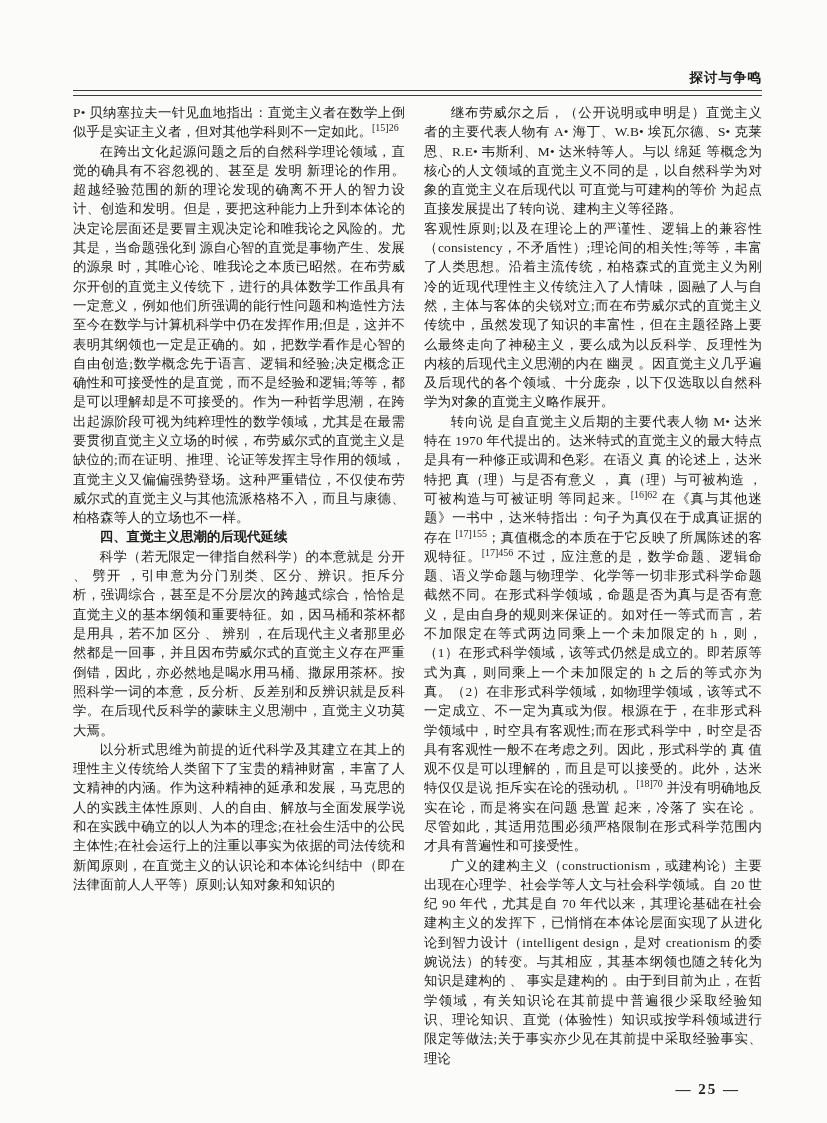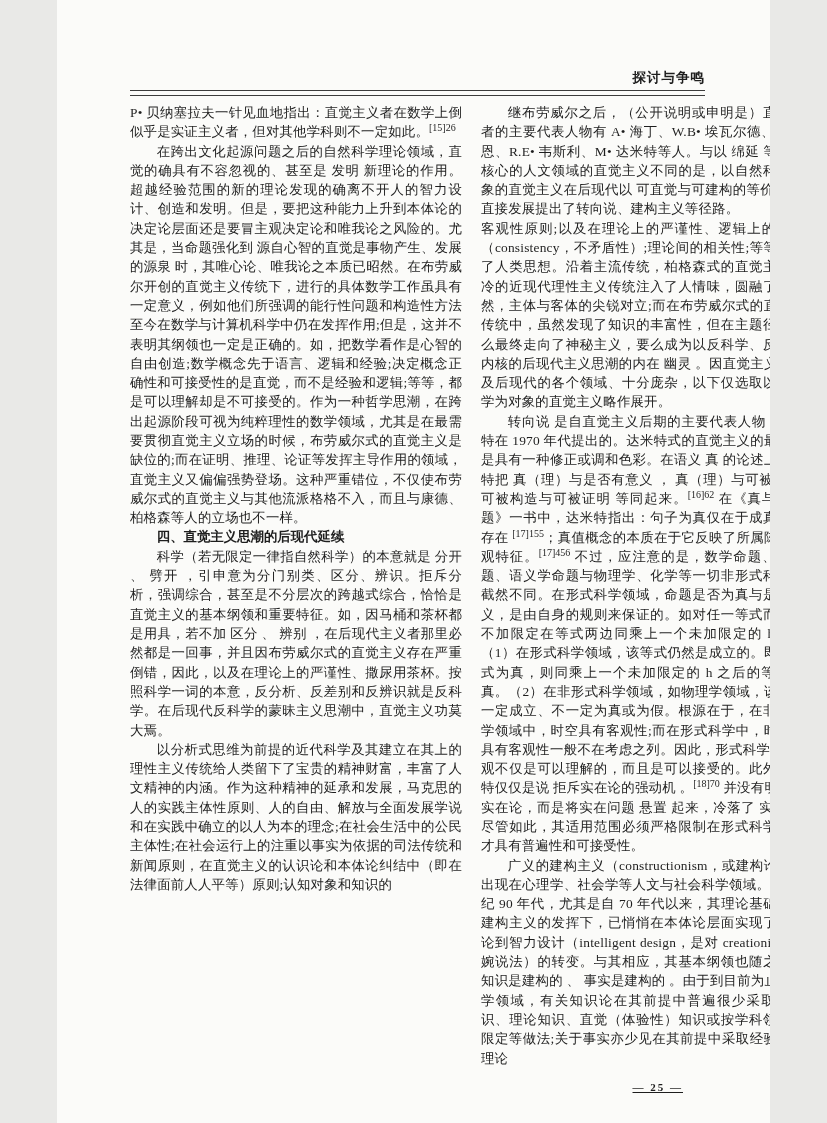--- a/index.html
+++ b/index.html
@@ -2,21 +2,21 @@
 <html lang="zh"><head>
 <meta charset="utf-8">
 <style>
   html,body{margin:0;padding:0;}
   body{
     background:#e9e9e7;
     font-family:"Liberation Serif","DejaVu Serif",serif;
   }
   .page{
     position:relative;
-    width:713px;height:1123px;
+    width:827px;height:1123px;
     margin:0 auto;
     background:#fbfbf9;
     color:#1e1e1e;
     box-sizing:border-box;
     overflow:hidden;
   }
   .content{margin:0 65px 0 73px;}
   .header{padding-top:70px;}
   .header-title{
     text-align:right;
@@ -56,42 +56,41 @@
   sup.cite{
     font-size:10px;
     line-height:0;
     vertical-align:super;
     letter-spacing:0;
   }
   .footer{
     margin-top:13px;
     text-align:right;
     padding-right:22px;
-    font-size:11px;
+    font-size:15px;
     font-weight:bold;
     letter-spacing:2px;
-    text-decoration:underline;
   }
 </style>
 </head>
 <body>
 
 <div class="page">
   <div class="content">
     <div class="header">
       <div class="header-title">探讨与争鸣</div>
       <div class="header-rule"></div>
     </div>
 
     <div class="columns">
       <div class="column" id="col-left">
           <p class="para">P• 贝纳塞拉夫一针见血地指出：直觉主义者在数学上倒似乎是实证主义者，但对其他学科则不一定如此。<sup class="cite">[15]26</sup></p>
           <p class="para indent">在跨出文化起源问题之后的自然科学理论领域，直觉的确具有不容忽视的、甚至是 发明 新理论的作用。超越经验范围的新的理论发现的确离不开人的智力设计、创造和发明。但是，要把这种能力上升到本体论的决定论层面还是要冒主观决定论和唯我论之风险的。尤其是，当命题强化到 源自心智的直觉是事物产生、发展的源泉 时，其唯心论、唯我论之本质已昭然。在布劳威尔开创的直觉主义传统下，进行的具体数学工作虽具有一定意义，例如他们所强调的能行性问题和构造性方法至今在数学与计算机科学中仍在发挥作用;但是，这并不表明其纲领也一定是正确的。如，把数学看作是心智的自由创造;数学概念先于语言、逻辑和经验;决定概念正确性和可接受性的是直觉，而不是经验和逻辑;等等，都是可以理解却是不可接受的。作为一种哲学思潮，在跨出起源阶段可视为纯粹理性的数学领域，尤其是在最需要贯彻直觉主义立场的时候，布劳威尔式的直觉主义是缺位的;而在证明、推理、论证等发挥主导作用的领域，直觉主义又偏偏强势登场。这种严重错位，不仅使布劳威尔式的直觉主义与其他流派格格不入，而且与康德、柏格森等人的立场也不一样。</p>
           <p class="para heading indent">四、直觉主义思潮的后现代延续</p>
-          <p class="para indent">科学（若无限定一律指自然科学）的本意就是 分开 、 劈开 ，引申意为分门别类、区分、辨识。拒斥分析，强调综合，甚至是不分层次的跨越式综合，恰恰是直觉主义的基本纲领和重要特征。如，因马桶和茶杯都是用具，若不加 区分 、 辨别 ，在后现代主义者那里必然都是一回事，并且因布劳威尔式的直觉主义存在严重倒错，因此，以及在理论上的严谨性、撒尿用茶杯。按照科学一词的本意，反分析、反差别和反辨识就是反科学。在后现代反科学的蒙昧主义思潮中，直觉主义功莫大焉。</p>
+          <p class="para indent">科学（若无限定一律指自然科学）的本意就是 分开 、 劈开 ，引申意为分门别类、区分、辨识。拒斥分析，强调综合，甚至是不分层次的跨越式综合，恰恰是直觉主义的基本纲领和重要特征。如，因马桶和茶杯都是用具，若不加 区分 、 辨别 ，在后现代主义者那里必然都是一回事，并且因布劳威尔式的直觉主义存在严重倒错，因此，亦必然地是喝水用马桶、撒尿用茶杯。按照科学一词的本意，反分析、反差别和反辨识就是反科学。在后现代反科学的蒙昧主义思潮中，直觉主义功莫大焉。</p>
           <p class="para indent">以分析式思维为前提的近代科学及其建立在其上的理性主义传统给人类留下了宝贵的精神财富，丰富了人文精神的内涵。作为这种精神的延承和发展，马克思的人的实践主体性原则、人的自由、解放与全面发展学说和在实践中确立的以人为本的理念;在社会生活中的公民主体性;在社会运行上的注重以事实为依据的司法传统和新闻原则，在直觉主义的认识论和本体论纠结中（即在法律面前人人平等）原则;认知对象和知识的</p>
         </div>
       <div class="column" id="col-right">
           <p class="para indent">继布劳威尔之后，（公开说明或申明是）直觉主义者的主要代表人物有 A• 海丁、W.B• 埃瓦尔德、S• 克莱恩、R.E• 韦斯利、M• 达米特等人。与以 绵延 等概念为核心的人文领域的直觉主义不同的是，以自然科学为对象的直觉主义在后现代以 可直觉与可建构的等价 为起点直接发展提出了转向说、建构主义等径路。</p>
           <p class="para">客观性原则;以及在理论上的严谨性、逻辑上的兼容性（consistency，不矛盾性）;理论间的相关性;等等，丰富了人类思想。沿着主流传统，柏格森式的直觉主义为刚冷的近现代理性主义传统注入了人情味，圆融了人与自然，主体与客体的尖锐对立;而在布劳威尔式的直觉主义传统中，虽然发现了知识的丰富性，但在主题径路上要么最终走向了神秘主义，要么成为以反科学、反理性为内核的后现代主义思潮的内在 幽灵 。因直觉主义几乎遍及后现代的各个领域、十分庞杂，以下仅选取以自然科学为对象的直觉主义略作展开。</p>
           <p class="para indent">转向说 是自直觉主义后期的主要代表人物 M• 达米特在 1970 年代提出的。达米特式的直觉主义的最大特点是具有一种修正或调和色彩。在语义 真 的论述上，达米特把 真（理）与是否有意义 ， 真（理）与可被构造 ， 可被构造与可被证明 等同起来。<sup class="cite">[16]62</sup> 在《真与其他迷题》一书中，达米特指出：句子为真仅在于成真证据的存在 <sup class="cite">[17]155</sup>；真值概念的本质在于它反映了所属陈述的客观特征。<sup class="cite">[17]456</sup> 不过，应注意的是，数学命题、逻辑命题、语义学命题与物理学、化学等一切非形式科学命题截然不同。在形式科学领域，命题是否为真与是否有意义，是由自身的规则来保证的。如对任一等式而言，若不加限定在等式两边同乘上一个未加限定的 h，则，（1）在形式科学领域，该等式仍然是成立的。即若原等式为真，则同乘上一个未加限定的 h 之后的等式亦为真。（2）在非形式科学领域，如物理学领域，该等式不一定成立、不一定为真或为假。根源在于，在非形式科学领域中，时空具有客观性;而在形式科学中，时空是否具有客观性一般不在考虑之列。因此，形式科学的 真 值观不仅是可以理解的，而且是可以接受的。此外，达米特仅仅是说 拒斥实在论的强动机 。<sup class="cite">[18]70</sup> 并没有明确地反实在论，而是将实在问题 悬置 起来，冷落了 实在论 。尽管如此，其适用范围必须严格限制在形式科学范围内才具有普遍性和可接受性。</p>
           <p class="para indent">广义的建构主义（constructionism，或建构论）主要出现在心理学、社会学等人文与社会科学领域。自 20 世纪 90 年代，尤其是自 70 年代以来，其理论基础在社会建构主义的发挥下，已悄悄在本体论层面实现了从进化论到智力设计（intelligent design，是对 creationism 的委婉说法）的转变。与其相应，其基本纲领也随之转化为 知识是建构的 、 事实是建构的 。由于到目前为止，在哲学领域，有关知识论在其前提中普遍很少采取经验知识、理论知识、直觉（体验性）知识或按学科领域进行限定等做法;关于事实亦少见在其前提中采取经验事实、理论</p>
         </div>
     </div>
 

